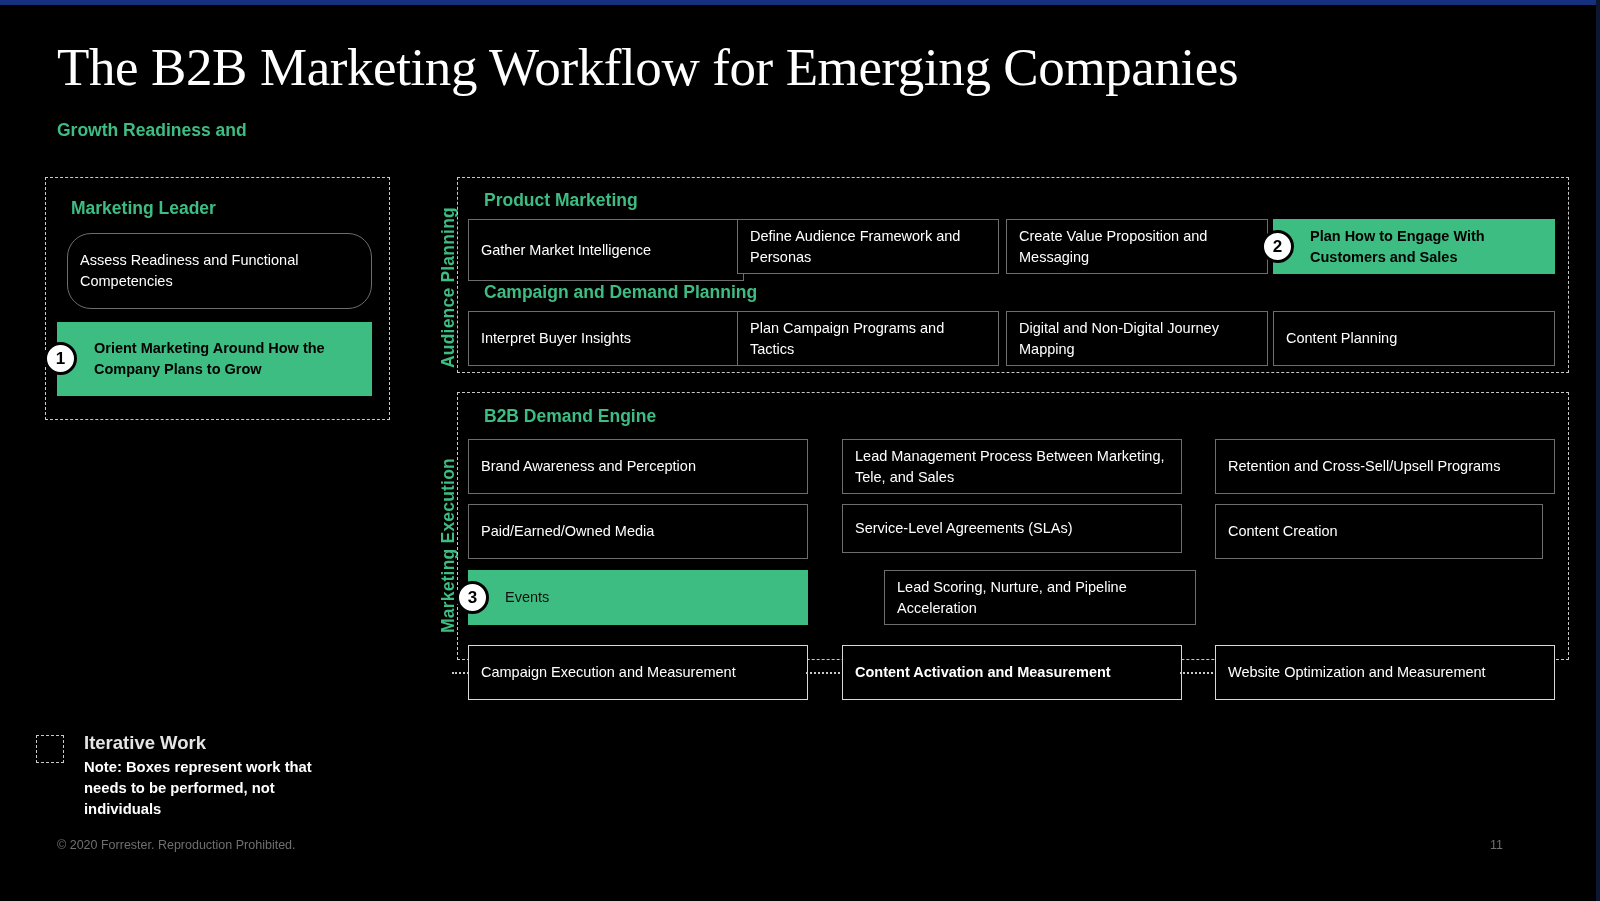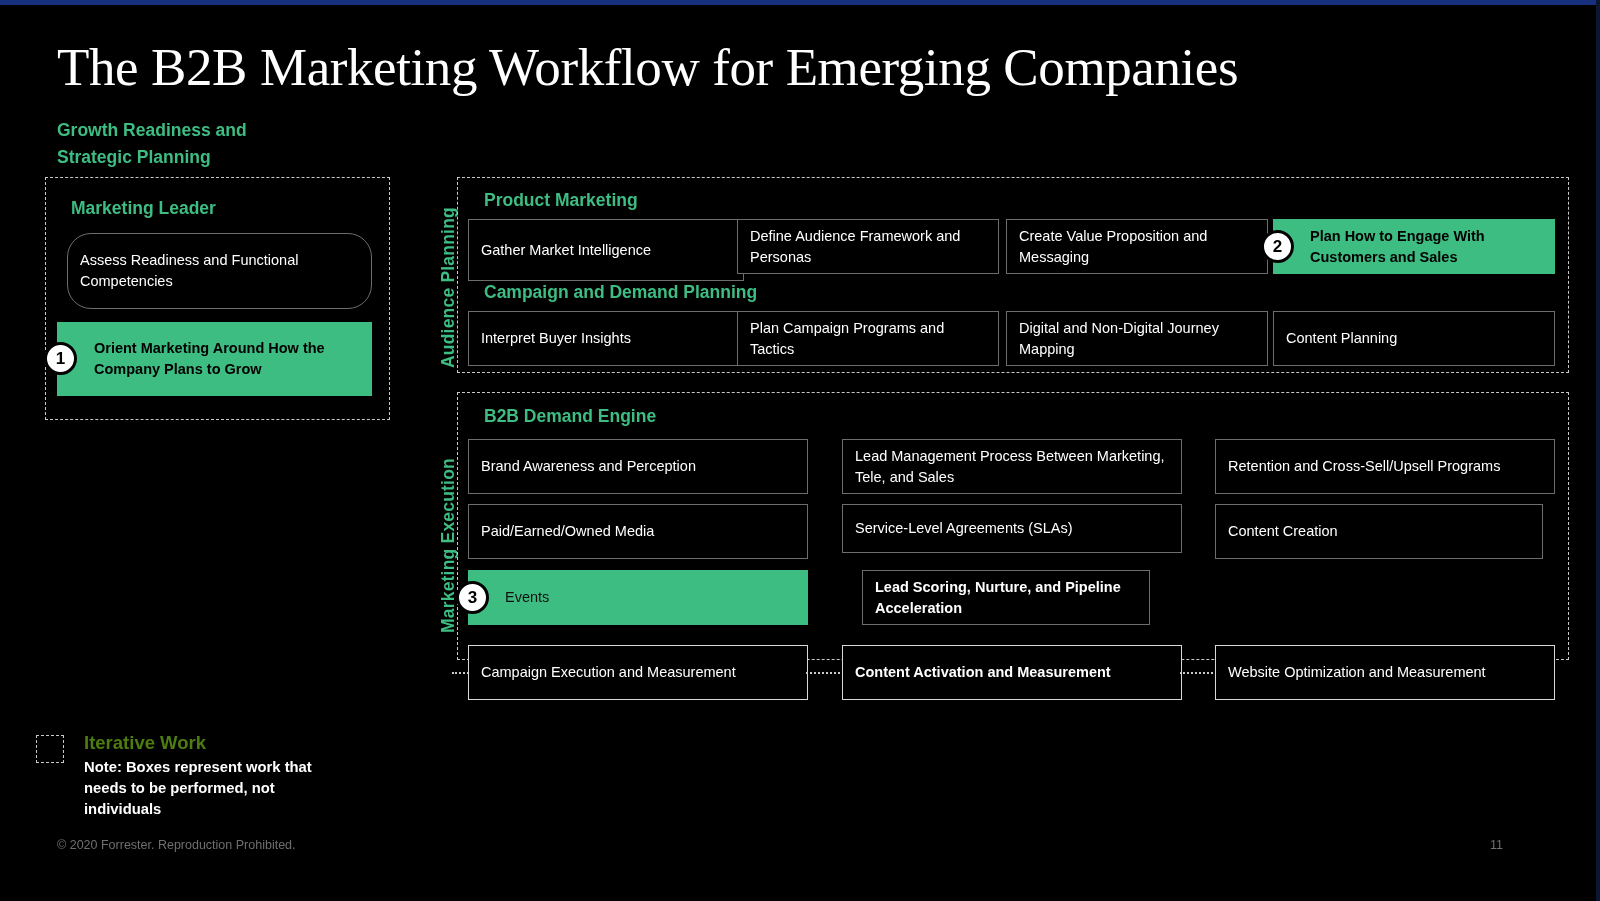--- a/index.html
+++ b/index.html
@@ -133,21 +133,21 @@
   
   .legend-swatch {
     position: absolute;
     left: 36px; top: 735px;
     width: 28px; height: 28px;
     border: 1.5px dashed #c9c9c9;
   }
   .legend-title {
     position: absolute;
     left: 84px; top: 732px;
-    color: #4d7c0f;
+    color: #e5e5e5;
     font-size: 18.5px;
     font-weight: bold;
     white-space: nowrap;
   }
   .legend-note {
     position: absolute;
     left: 84px; top: 757px;
     width: 262px;
     color: #ffffff;
     font-size: 14.8px;
@@ -173,21 +173,20 @@
 
 <div id="slide">
 
   <div class="top-bar"></div>
   <div class="right-bar"></div>
 
   <div class="slide-title">The B2B Marketing Workflow for Emerging Companies</div>
 
   <div class="section-kicker">
     <div>Growth Readiness and</div>
-    <div>Strategic Planning</div>
   </div>
 
   <div class="dashed-box" style="left:45px; top:177px; width:345px; height:243px;"></div>
 
   <div class="group-head" style="left:71px; top:198px;">Marketing Leader</div>
 
   <div class="wbox" style="left:67px; top:233px; width:305px; height:76px;border-radius:24px;">Assess Readiness and Functional Competencies</div>
 
   <div class="wbox green" style="left:57px; top:322px; width:315px; height:74px;">Orient Marketing Around How the Company Plans to Grow</div>
   <div class="badge" style="left:44px; top:342px;">1</div>
@@ -216,21 +215,21 @@
 
   <div class="group-head" style="left:484px; top:406px;">B2B Demand Engine</div>
 
   <div class="wbox" style="left:468px; top:439px; width:340px; height:55px;">Brand Awareness and Perception</div>
   <div class="wbox" style="left:468px; top:504px; width:340px; height:55px;">Paid/Earned/Owned Media</div>
   <div class="wbox green plain" style="left:468px; top:570px; width:340px; height:55px;">Events</div>
   <div class="badge" style="left:456px; top:581px;">3</div>
 
   <div class="wbox" style="left:842px; top:439px; width:340px; height:55px;">Lead Management Process Between Marketing, Tele, and Sales</div>
   <div class="wbox" style="left:842px; top:504px; width:340px; height:49px;">Service-Level Agreements (SLAs)</div>
-  <div class="wbox" style="left:862px; top:570px; width:288px; height:55px;font-weight:bold;">Lead Scoring, Nurture, and Pipeline Acceleration</div>
+  <div class="wbox" style="left:884px; top:570px; width:312px; height:55px;">Lead Scoring, Nurture, and Pipeline Acceleration</div>
 
   <div class="wbox" style="left:1215px; top:439px; width:340px; height:55px;">Retention and Cross-Sell/Upsell Programs</div>
   <div class="wbox" style="left:1215px; top:504px; width:328px; height:55px;">Content Creation</div>
 
   <div class="connector" style="left:452px; top:672px; width:20px;"></div>
   <div class="wbox white-border" style="left:468px; top:645px; width:340px; height:55px;">Campaign Execution and Measurement</div>
   <div class="connector" style="left:806px; top:672px; width:38px;"></div>
   <div class="wbox white-border" style="left:842px; top:645px; width:340px; height:55px;font-weight:bold;">Content Activation and Measurement</div>
   <div class="connector" style="left:1180px; top:672px; width:37px;"></div>
   <div class="wbox white-border" style="left:1215px; top:645px; width:340px; height:55px;">Website Optimization and Measurement</div>

